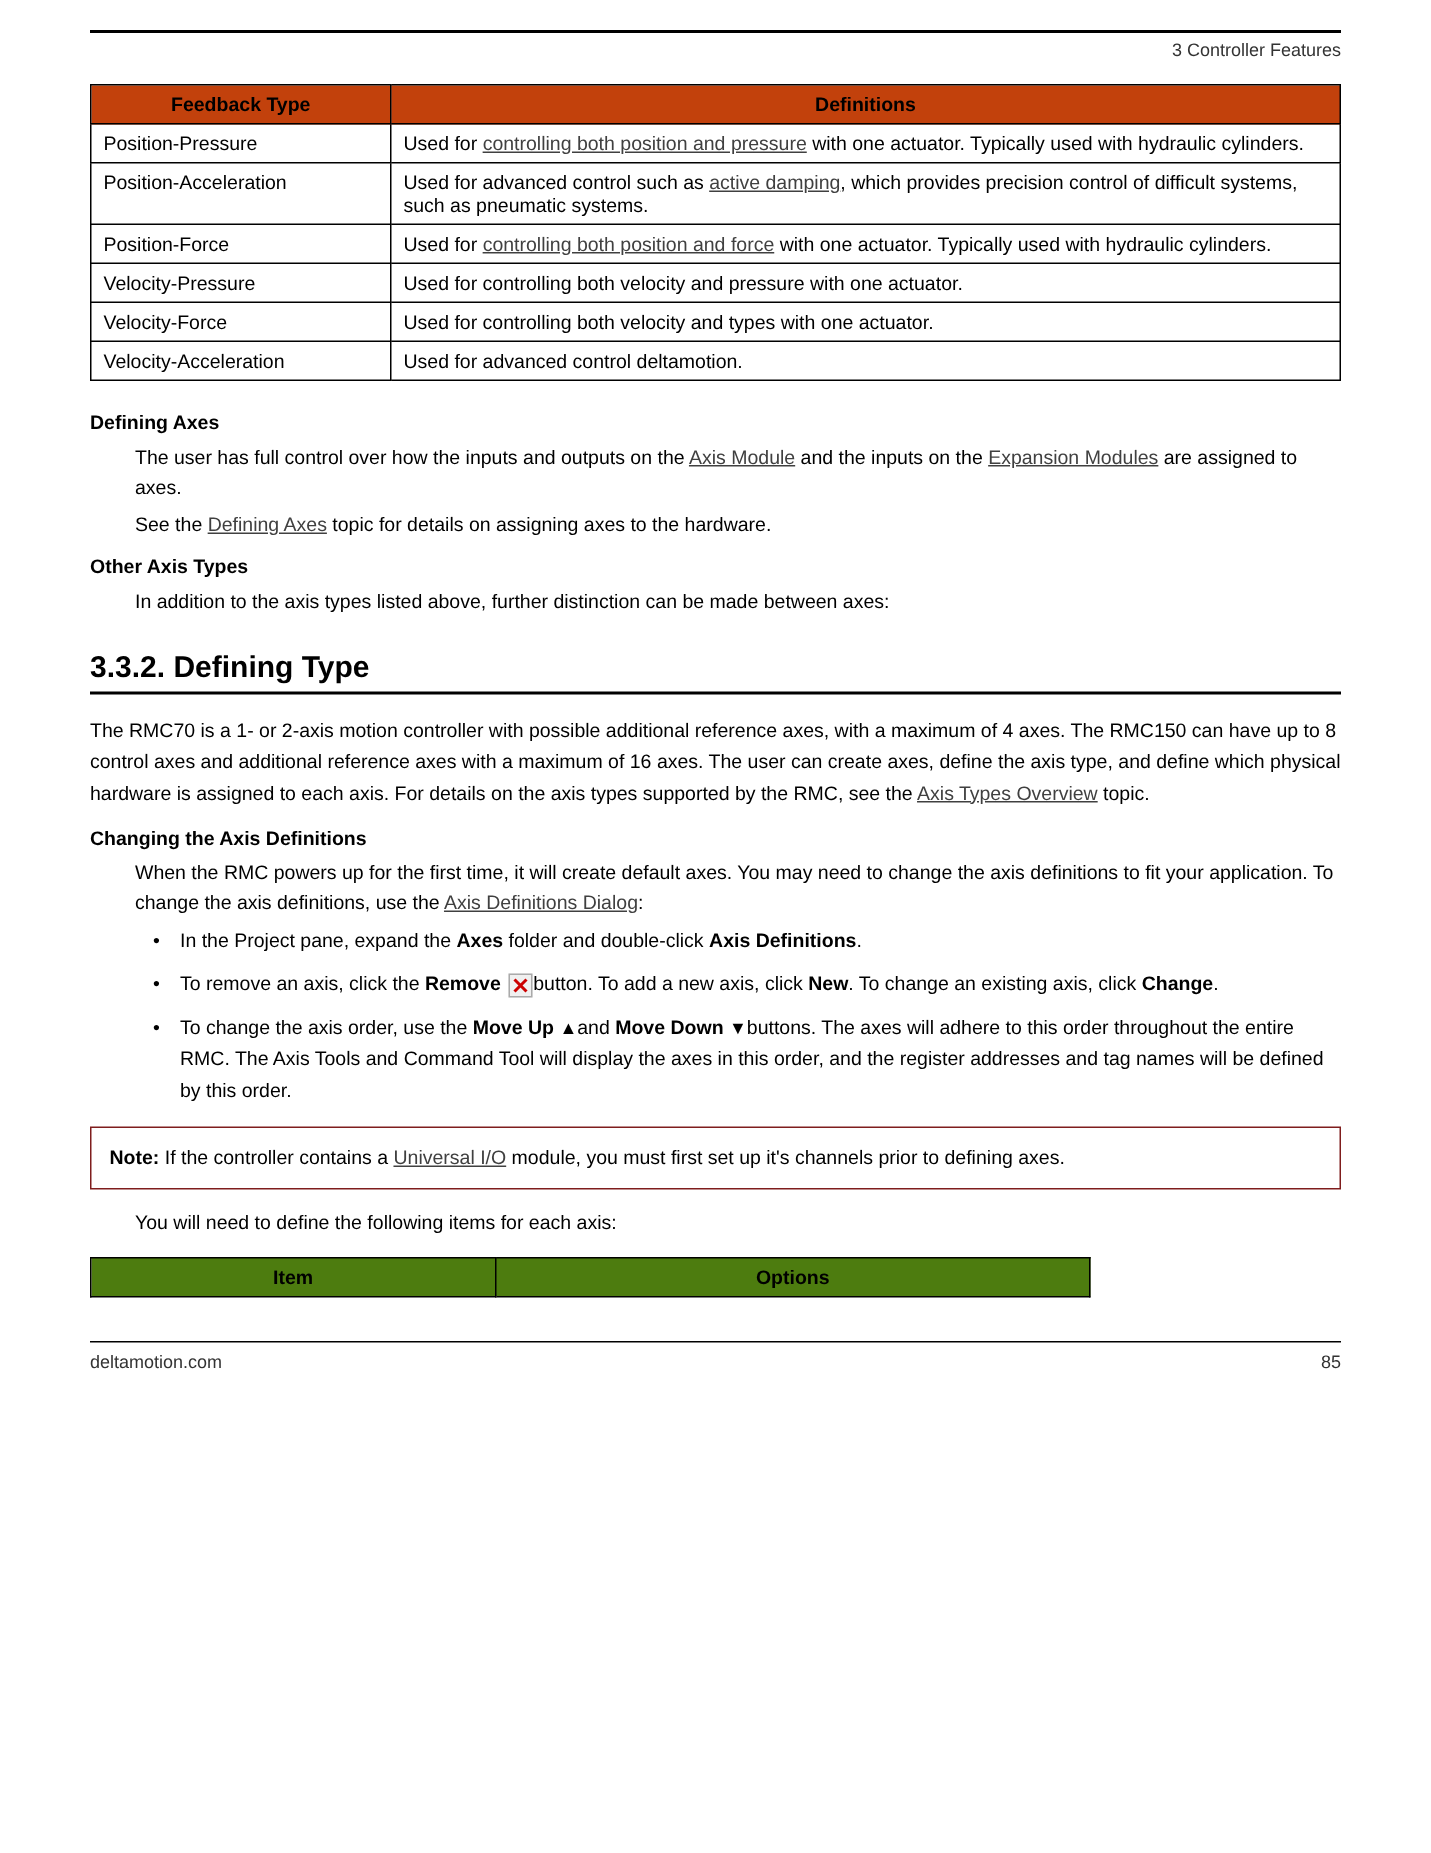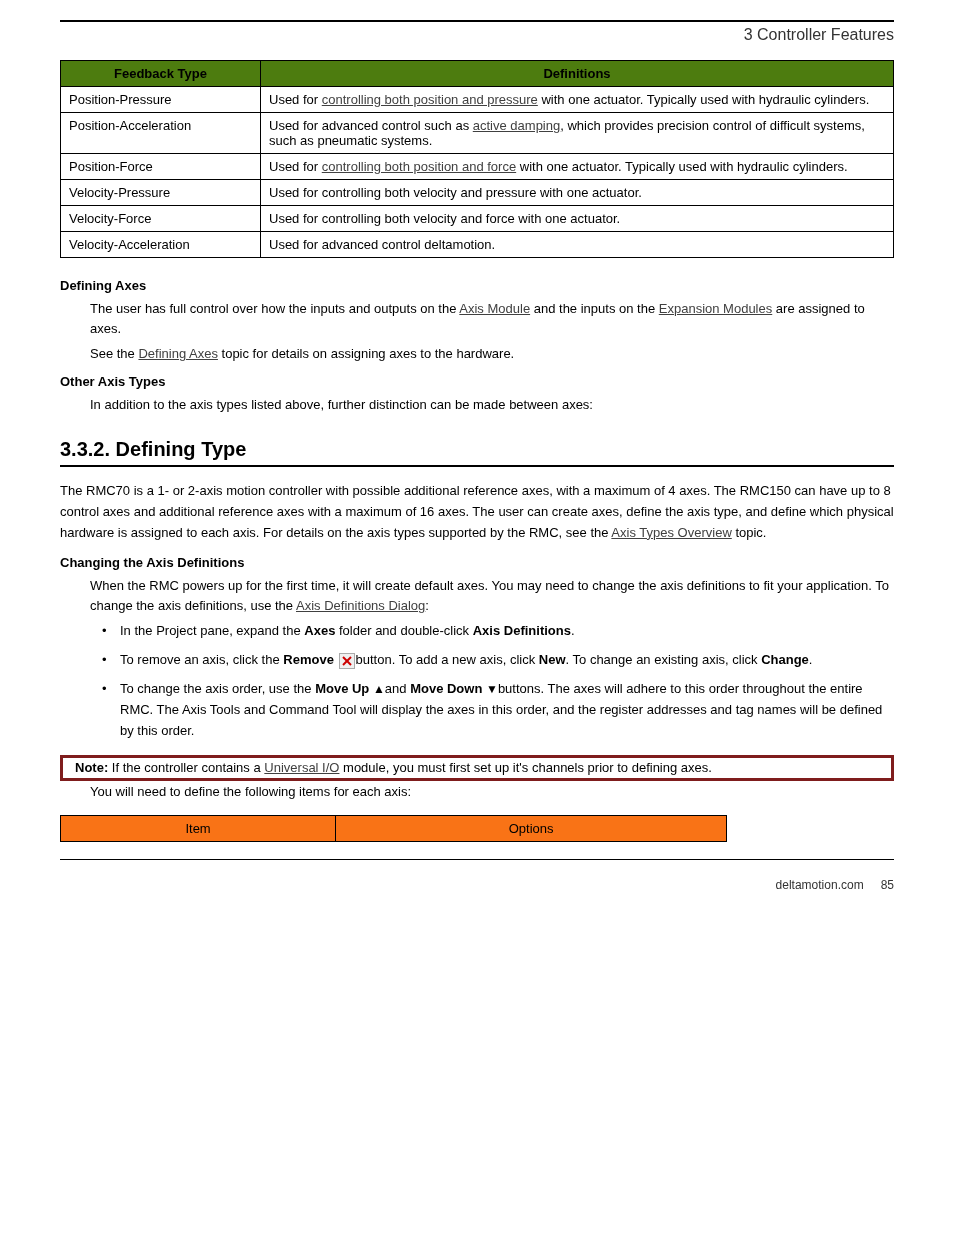--- a/index.html
+++ b/index.html
@@ -15,39 +15,39 @@
     .page {
       padding: 20px 60px 60px 60px;
       position: relative;
     }
     .header-line {
       border-top: 2px solid #000;
       margin-bottom: 4px;
     }
     .header-right {
       text-align: right;
-      font-size: 16px;
+      font-size: 12px;
       margin-bottom: 16px;
       color: #333;
     }
     
     table.feedback-table {
       border-collapse: collapse;
       width: 100%;
       margin-bottom: 20px;
     }
     table.feedback-table th, table.feedback-table td {
       border: 1px solid #000;
       padding: 5px 8px;
       vertical-align: top;
       font-size: 13px;
     }
     table.feedback-table th {
       font-weight: bold;
-      background: #4d7c0f;
+      background: #c2410c;
     }
     table.feedback-table td:first-child {
       width: 200px;
     }
     
     .section-heading {
       font-weight: bold;
       font-size: 13px;
       margin-bottom: 6px;
       margin-top: 10px;
@@ -81,57 +81,57 @@
       padding-bottom: 4px;
       margin-top: 24px;
       margin-bottom: 14px;
     }
     .main-body-text {
       line-height: 1.6;
       margin-bottom: 12px;
     }
     
     .note-box {
-      border: 3px solid #7f1d1d;
-      padding: 0 12px;
-      margin-bottom: 1px;
+      border: 1px solid #7f1d1d;
+      padding: 10px 12px;
+      margin-bottom: 12px;
       line-height: 1.5;
     }
     .note-text-area {
       margin-left: 30px;
       margin-bottom: 12px;
       line-height: 1.6;
     }
     
     table.item-table {
       border-collapse: collapse;
       width: 80%;
       margin-bottom: 10px;
     }
     table.item-table th, table.item-table td {
       border: 1px solid #000;
       padding: 5px 10px;
       font-size: 13px;
     }
     table.item-table th {
-      font-weight: normal;
-      background: #f97316;
+      font-weight: bold;
+      background: #4d7c0f;
     }
     
     .footer {
       position: absolute;
       bottom: 20px;
       left: 60px;
       right: 60px;
       display: flex;
-      justify-content: flex-end;
+      justify-content: space-between;
       font-size: 12px;
       color: #333;
       border-top: 1px solid #000;
-      padding-top: 18px;
+      padding-top: 6px;
       gap: 17px;
     }
   </style>
 </head>
 <body>
 
 <div class="page">
 
   <div class="header-line"></div>
   <div class="header-right">3  Controller Features</div>
@@ -155,21 +155,21 @@
       <tr>
         <td>Position-Force</td>
         <td>Used for <a>controlling both position and force</a> with one actuator. Typically used with hydraulic cylinders.</td>
       </tr>
       <tr>
         <td>Velocity-Pressure</td>
         <td>Used for controlling both velocity and pressure with one actuator.</td>
       </tr>
       <tr>
         <td>Velocity-Force</td>
-        <td>Used for controlling both velocity and force with one actuator.</td>
+        <td>Used for controlling both velocity and types with one actuator.</td>
       </tr>
       <tr>
         <td>Velocity-Acceleration</td>
         <td>Used for advanced control deltamotion.</td>
       </tr>
     </tbody>
   </table>
 
   <div class="section-heading">Defining Axes</div>
   <div class="section-para">

